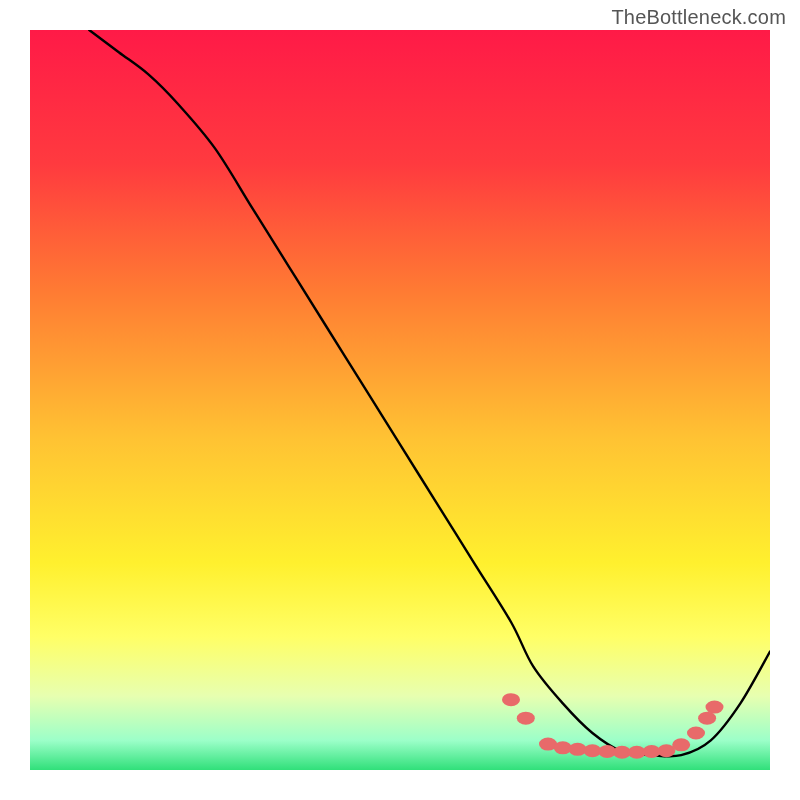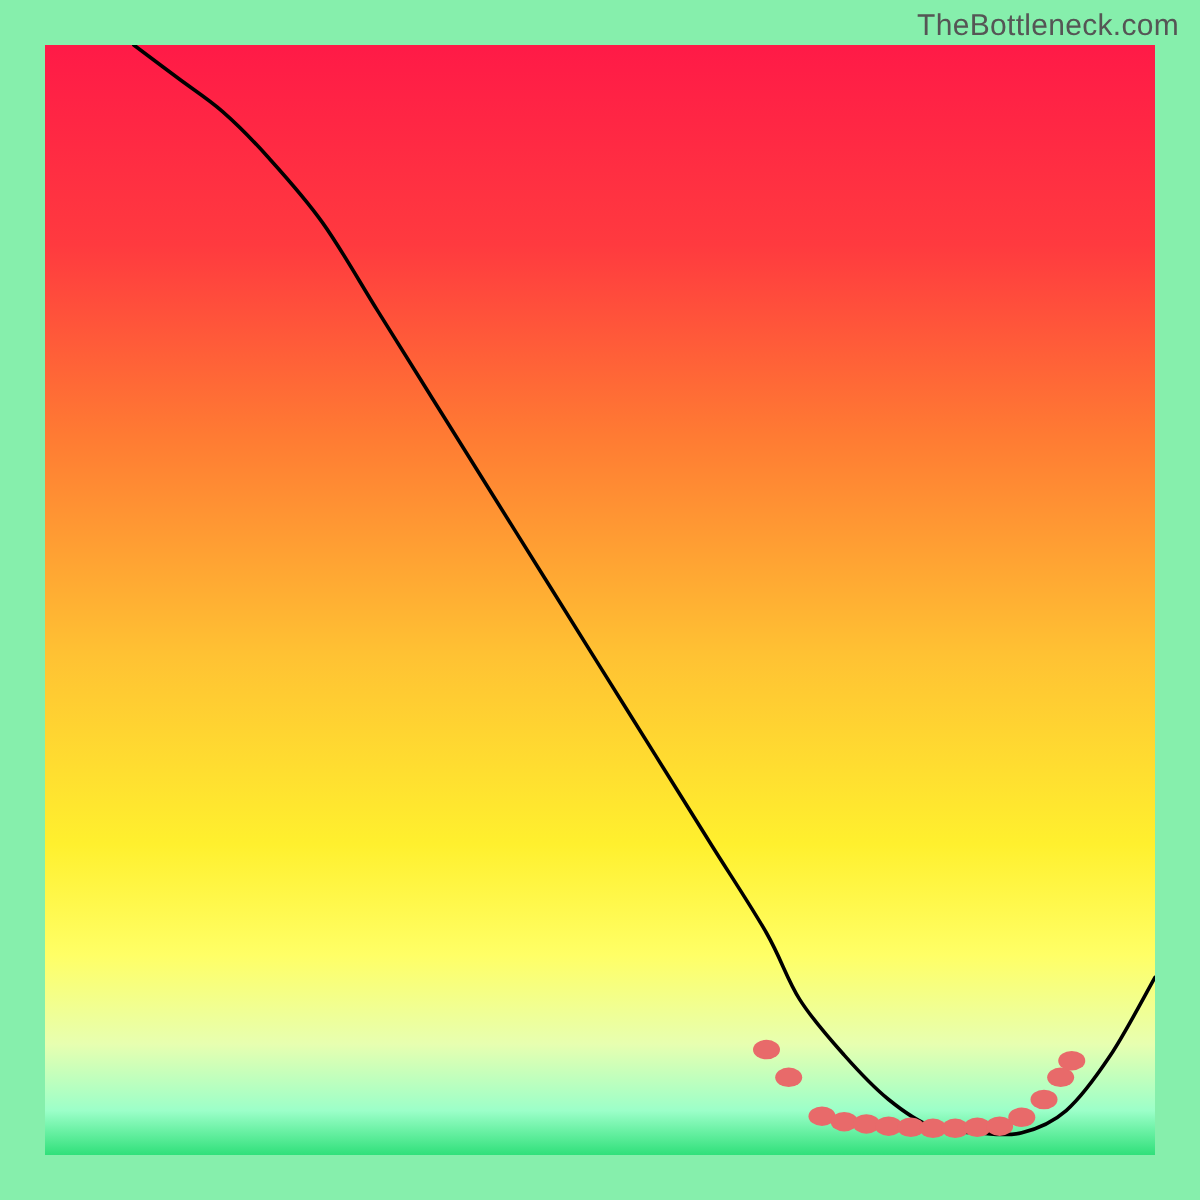--- a/index.html
+++ b/index.html
@@ -8,21 +8,21 @@
     width: 800px;
     height: 800px;
     overflow: hidden;
     background: #000;
     font-family: Arial, Helvetica, sans-serif;
   }
   .frame {
     position: relative;
     width: 800px;
     height: 800px;
-    background: #86efac;
+    background: #ffffff;
   }
   .watermark {
     position: absolute;
     top: 6px;
     right: 14px;
     color: #555;
     font-size: 20px;
     font-weight: 500;
     letter-spacing: 0.2px;
     user-select: none;

